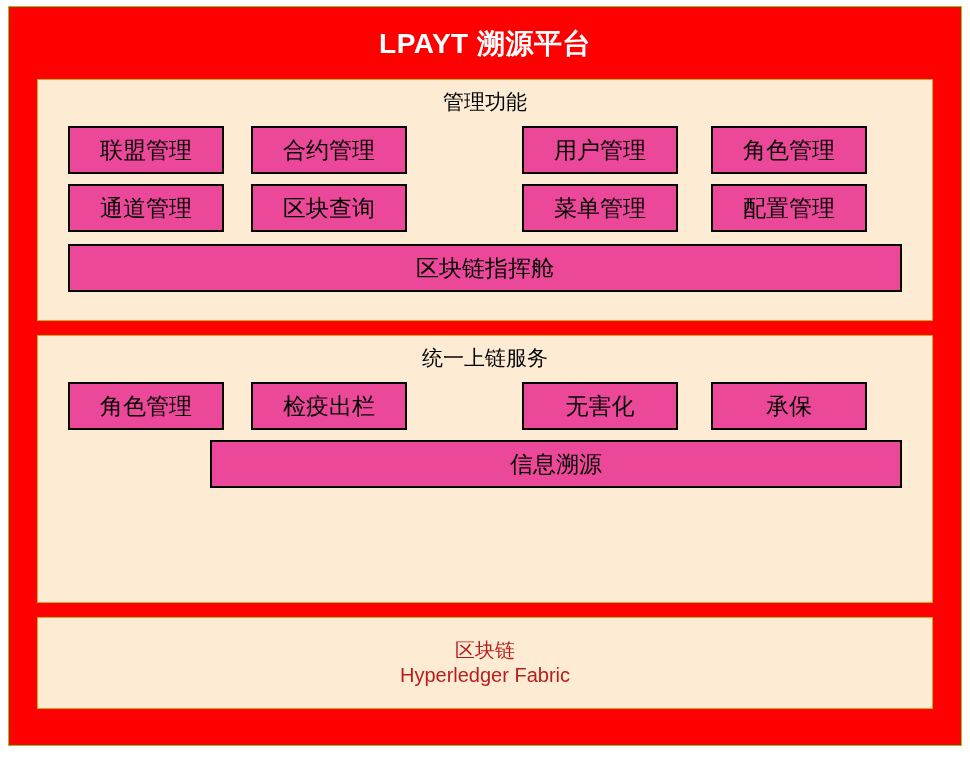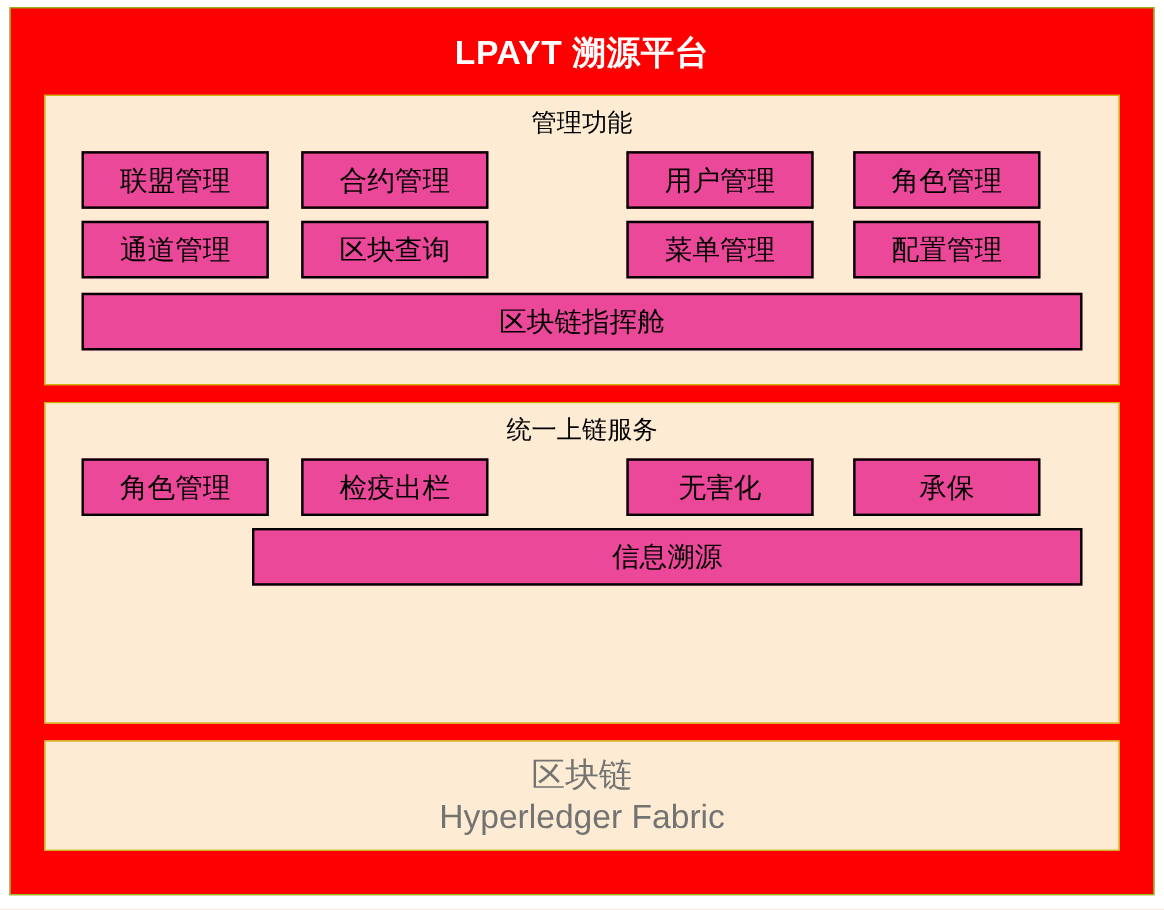--- a/index.html
+++ b/index.html
@@ -59,22 +59,22 @@
   }
   .sec-ledger {
     margin-top: 14px;
     height: 92px;
     display: flex;
     align-items: center;
     justify-content: center;
     flex-direction: column;
   }
   .ledger-line {
-    font-size: 28px;
-    color: #737373;
+    font-size: 20px;
+    color: #b91c1c;
     line-height: 1.25;
     text-align: left;
   }
   .row {
     display: flex;
     padding: 0 30px;
     box-sizing: border-box;
     margin-top: 10px;
     gap: 0;
   }

